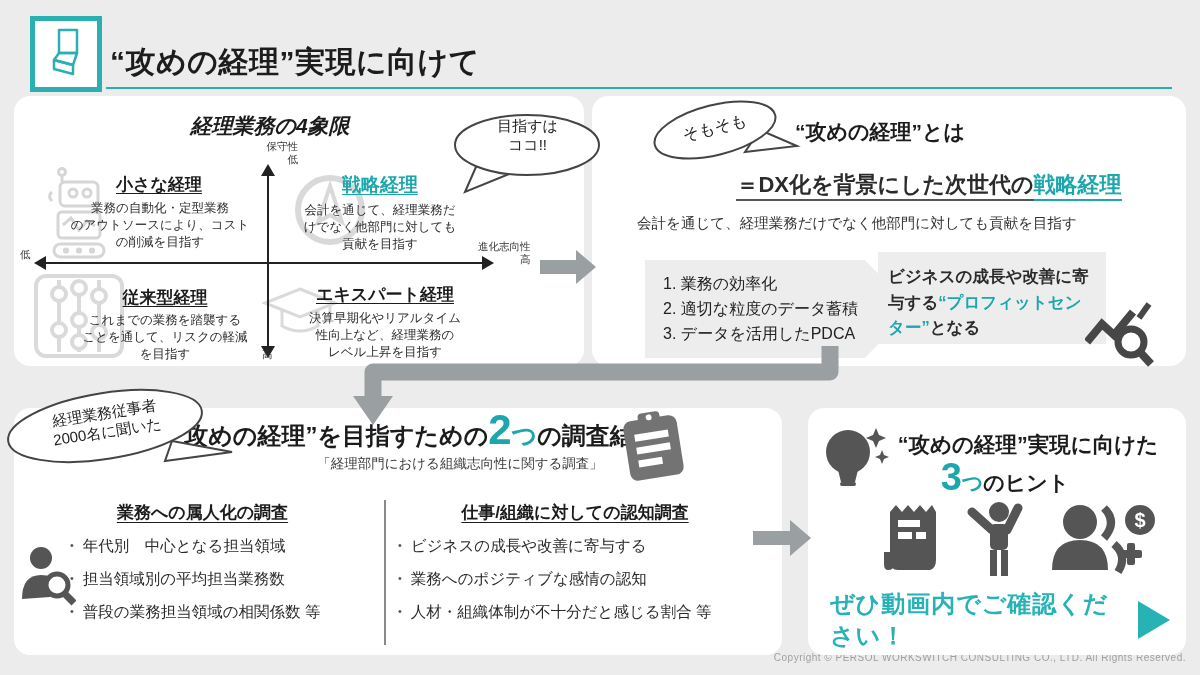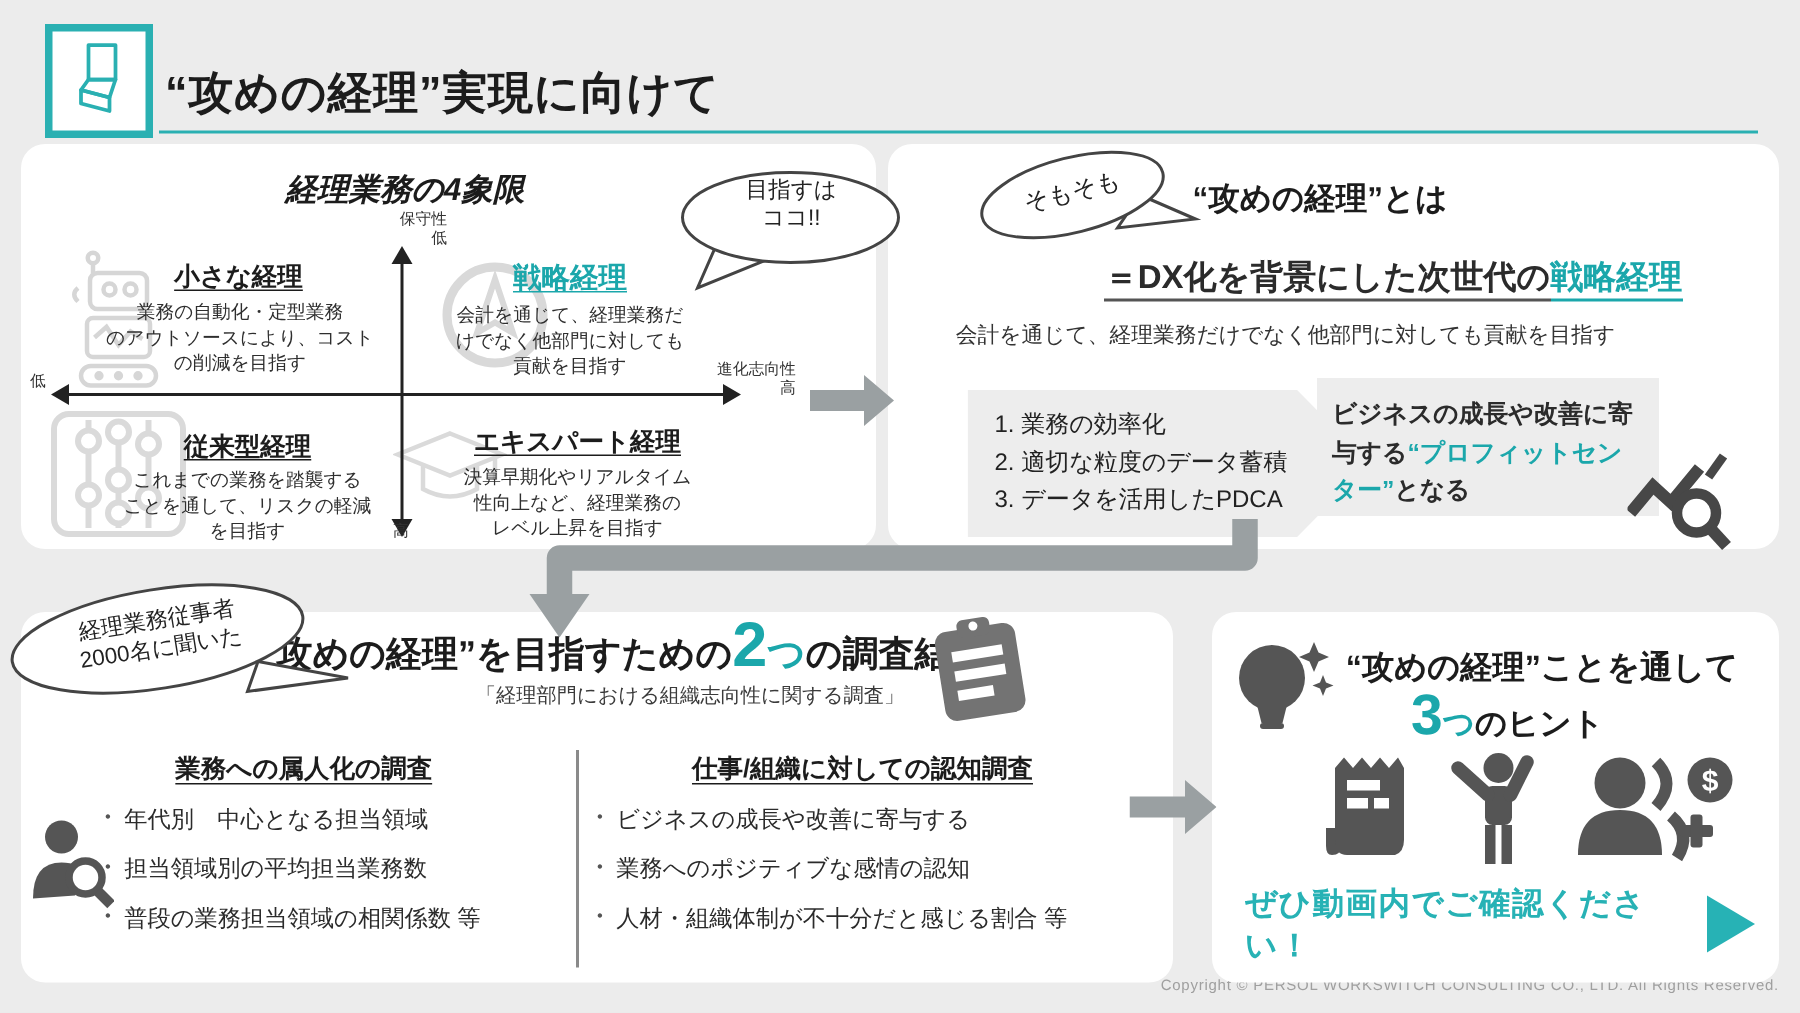--- a/index.html
+++ b/index.html
@@ -30,21 +30,21 @@
   .svy-num{font-size:42px;font-weight:bold;color:#1ba7ab;line-height:.9;}
   .svy-cnt{font-size:25px;font-weight:bold;color:#1ba7ab;}
   .col-head{font-size:17px;font-weight:bold;color:#1c1c1c;text-decoration:underline;text-underline-offset:4px;}
   .bullet{font-size:15.5px;color:#2b2b2b;display:flex;gap:9px;align-items:flex-start;}
   .bullet .dot{font-size:11px;padding-top:3px;color:#555;}
   .hint-prefix{font-size:21.5px;font-weight:bold;color:#1c1c1c;}
   .hint-num{font-size:38px;font-weight:bold;color:#1ba7ab;line-height:.9;}
   .hint-cnt{font-size:21px;font-weight:bold;color:#1ba7ab;}
   .hint-suf{font-size:21px;font-weight:600;color:#1c1c1c;}
   .cta-row{display:flex;align-items:center;justify-content:center;gap:10px;z-index:3;}
-  .cta-txt{font-size:21px;font-weight:600;color:#27b2b5;letter-spacing:1px;}
+  .cta-txt{font-size:24px;font-weight:600;color:#27b2b5;letter-spacing:1px;}
   .play-tri{width:0;height:0;border-left:32px solid #27b2b5;border-top:19px solid transparent;border-bottom:19px solid transparent;}
   .copyright{font-size:10px;color:#9f9f9f;letter-spacing:.5px;}
   .baseline-row{display:flex;align-items:baseline;justify-content:center;}
 </style>
 </head>
 <body>
 
 <div class="slide">
 
   <div class="abs" style="left:30px;top:16px;width:72px;height:76px;background:#fff;border:5px solid #2ab0b2;box-sizing:border-box;display:flex;align-items:center;justify-content:center;z-index:2;">
@@ -262,21 +262,21 @@
   <div class="panel" style="left:808px;top:408px;width:378px;height:247px;"></div>
 
   <svg class="abs" style="left:818px;top:420px;z-index:3;" width="74" height="72" viewBox="0 0 74 72">
     <circle cx="30" cy="32" r="22" fill="#555"></circle>
     <polygon points="20,50 40,50 37,62 23,62" fill="#555"></polygon>
     <rect x="22" y="62" width="16" height="4" rx="2" fill="#555"></rect>
     <path d="M58 8 l3 7 7 3 -7 3 -3 7 -3 -7 -7 -3 7 -3 Z" fill="#555"></path>
     <path d="M64 30 l2 5 5 2 -5 2 -2 5 -2 -5 -5 -2 5 -2 Z" fill="#555"></path>
   </svg>
 
-  <div class="abs hint-prefix ctr" style="left:878px;top:430px;width:300px;z-index:3;">“攻めの経理”ことを通して</div>
+  <div class="abs hint-prefix ctr" style="left:878px;top:430px;width:300px;z-index:3;">“攻めの経理”実現に向けた</div>
   <div class="abs baseline-row" style="left:860px;top:460px;width:290px;z-index:3;">
     <span class="hint-num">3</span>
     <span class="hint-cnt">つ</span>
     <span class="hint-suf">のヒント</span>
   </div>
 
   <svg class="abs" style="left:882px;top:502px;z-index:3;" width="60" height="72" viewBox="0 0 60 72">
     <path d="M8 10 L14 3 L20 10 L26 3 L32 10 L38 3 L44 10 L50 3 L54 10 L54 58 L8 58 Z" fill="#555"></path>
     <path d="M2 50 L12 50 L12 62 Q12 68 6 68 Q2 68 2 62 Z" fill="#555"></path>
     <path d="M8 58 Q8 68 16 68 L48 68 Q54 66 54 58" fill="#555"></path>

